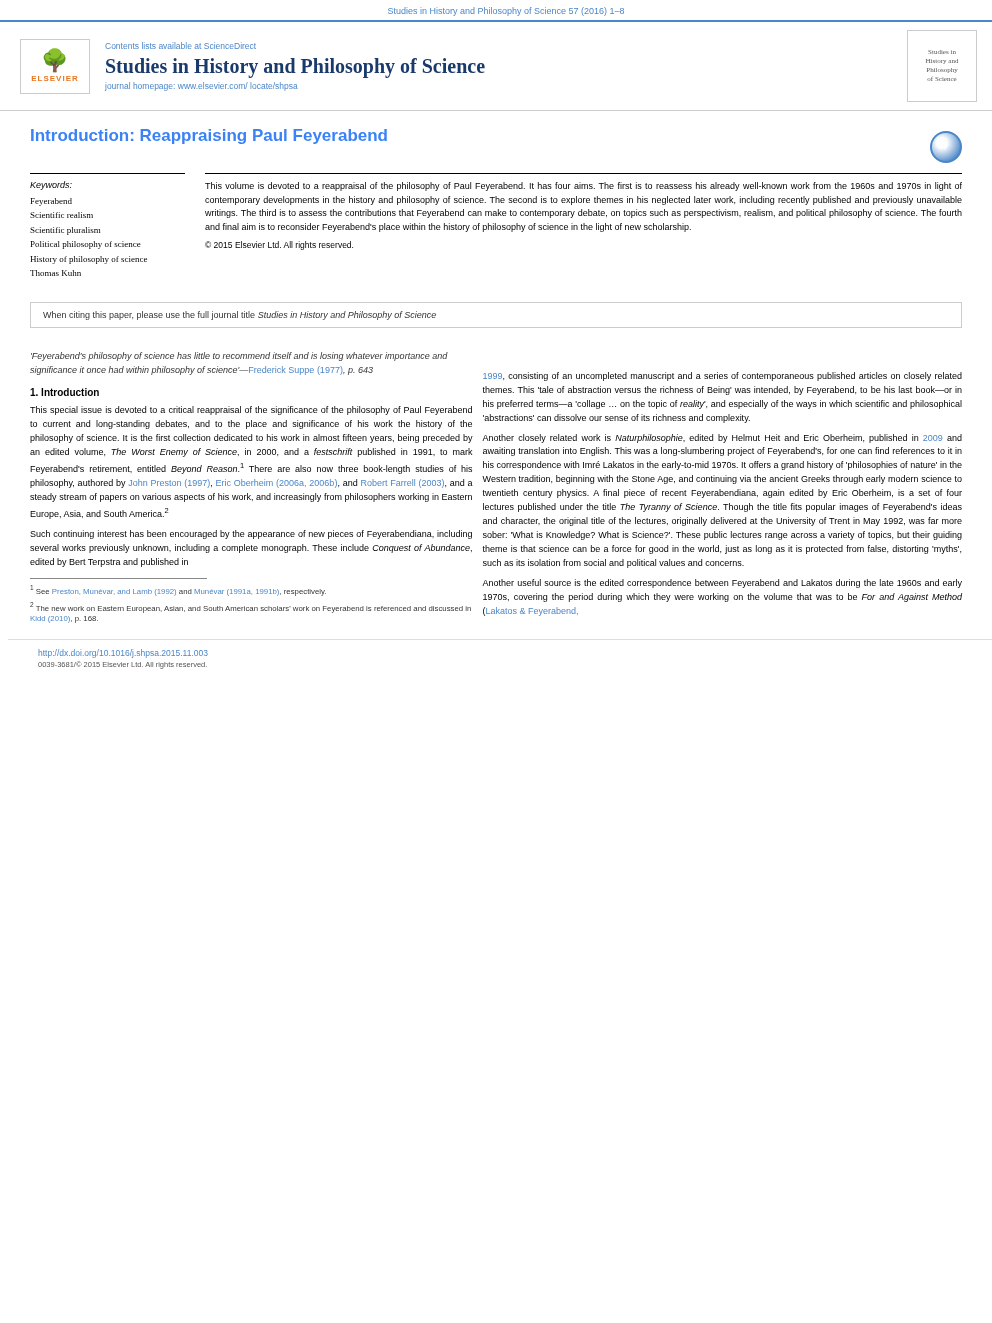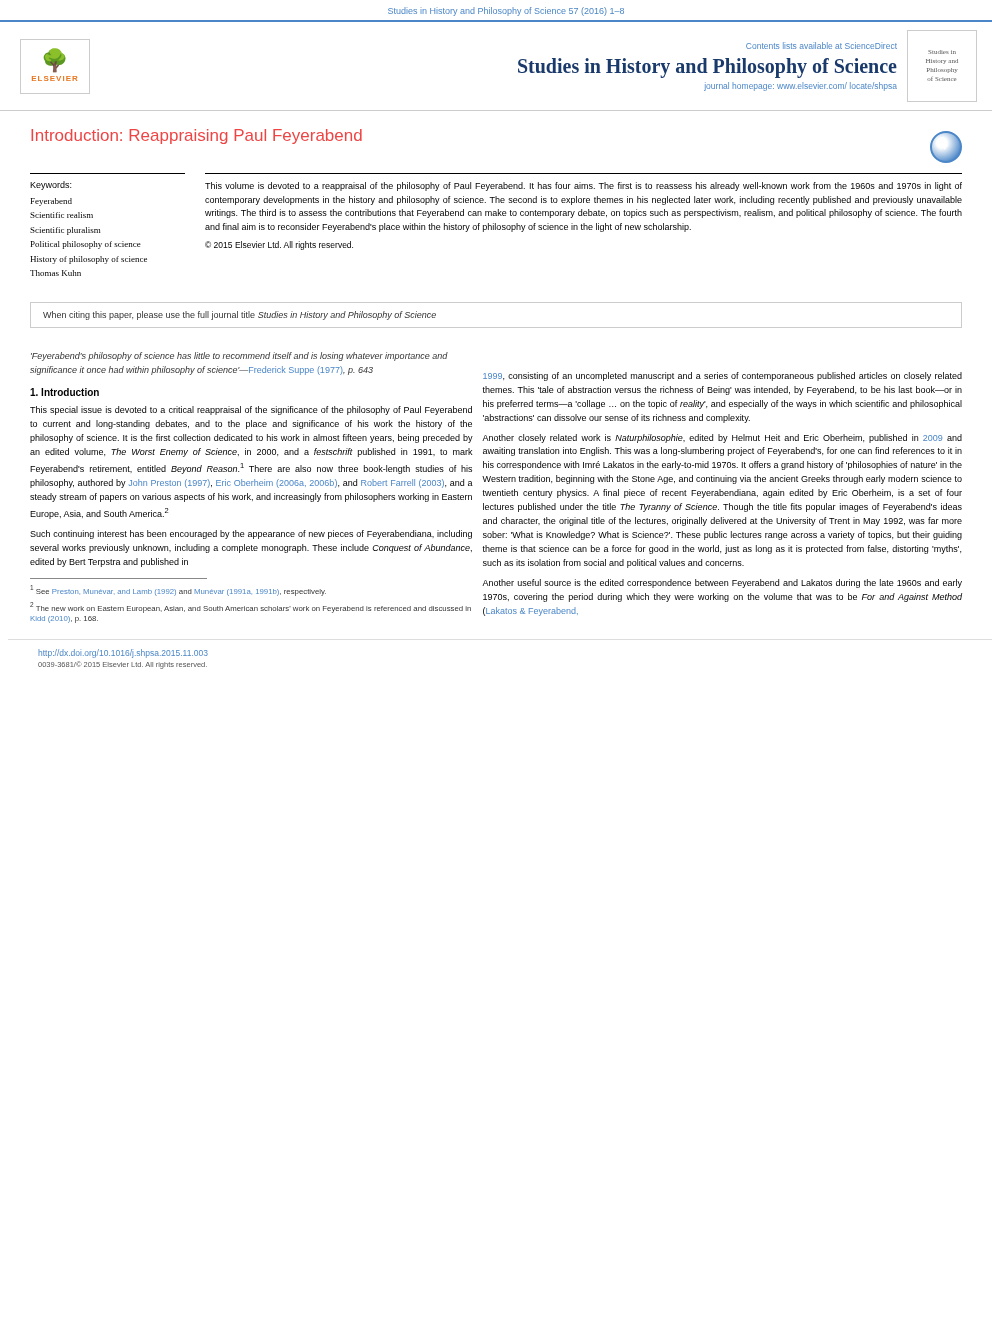--- a/index.html
+++ b/index.html
@@ -55,21 +55,21 @@
     .elsevier-text {
       font-family: Arial, sans-serif;
       font-size: 8px;
       color: #e87722;
       font-weight: bold;
       letter-spacing: 1px;
       margin-top: 2px;
     }
     .header-center {
       flex: 1;
-      text-align: right;
+      text-align: left;
     }
     .sciencedirect-link {
       font-family: Arial, sans-serif;
       font-size: 8.5px;
       color: #555;
       margin-bottom: 3px;
     }
     .sciencedirect-link span {
       color: #4a86c8;
     }
@@ -108,22 +108,22 @@
 
     
     .article-header {
       padding: 15px 30px 10px 30px;
       display: flex;
       align-items: flex-start;
       justify-content: space-between;
     }
     .article-title {
       font-size: 17px;
-      font-weight: normal;
-      color: #ef4444;
+      font-weight: bold;
+      color: #3b82f6;
       font-family: Arial, sans-serif;
     }
     .crossmark-badge {
       width: 32px;
       height: 32px;
       border-radius: 50%;
       background: radial-gradient(circle at 35% 35%, #fff 20%, #4a86c8 80%);
       border: 2px solid #4a86c8;
       display: flex;
       align-items: center;
@@ -143,20 +143,21 @@
       display: flex;
       gap: 20px;
     }
     .keywords-col {
       width: 155px;
       flex-shrink: 0;
       border-top: 1px solid #000;
       padding-top: 6px;
     }
     .keywords-title {
+      font-style: italic;
       font-size: 9px;
       font-family: Arial, sans-serif;
       margin-bottom: 4px;
     }
     .keywords-list {
       font-size: 9px;
       line-height: 1.6;
     }
     .abstract-col {
       flex: 1;

